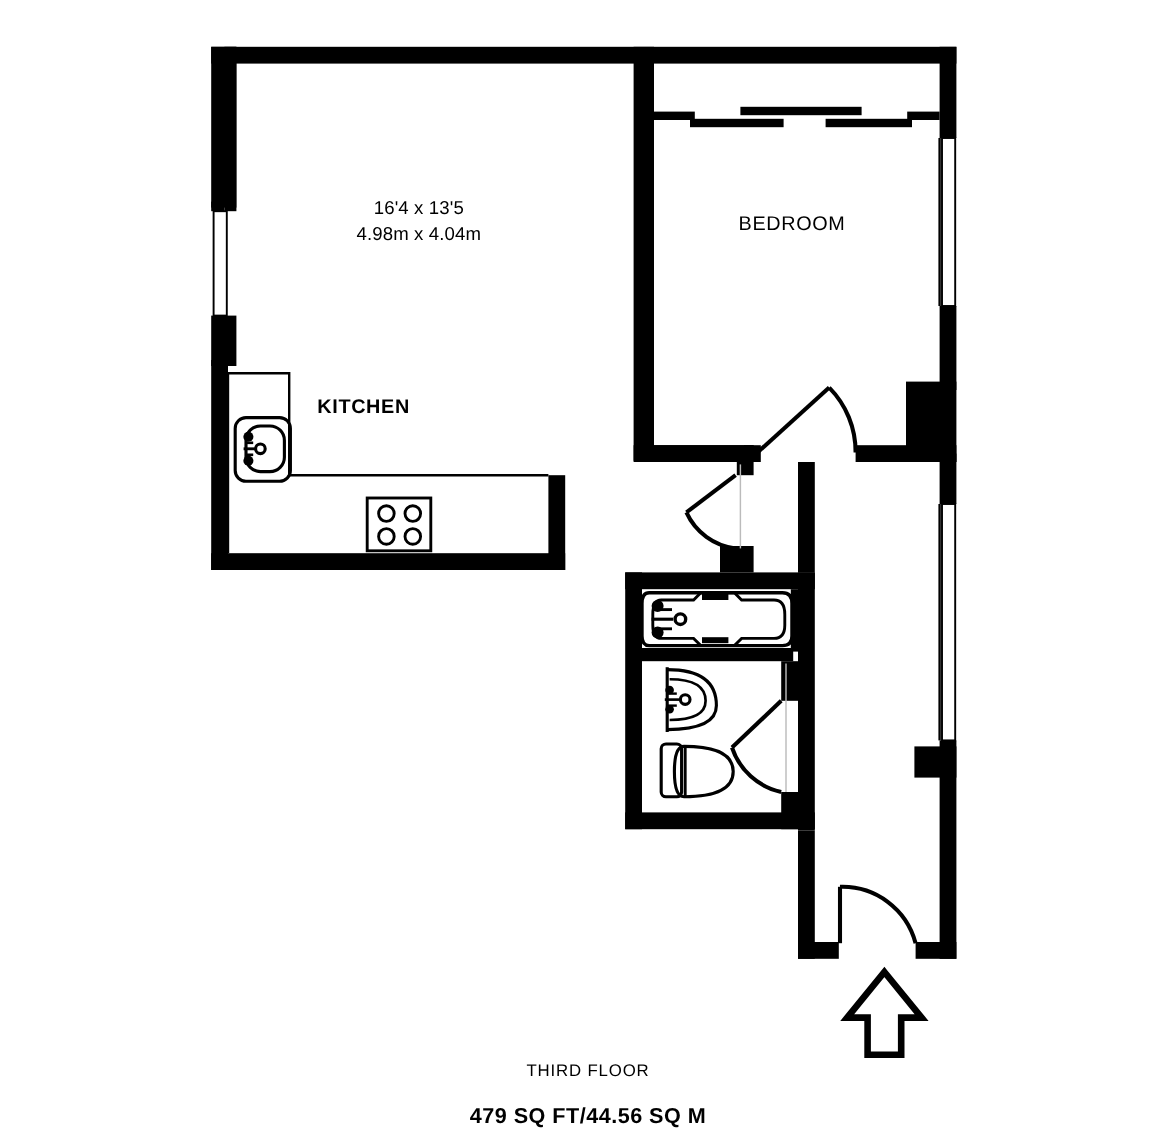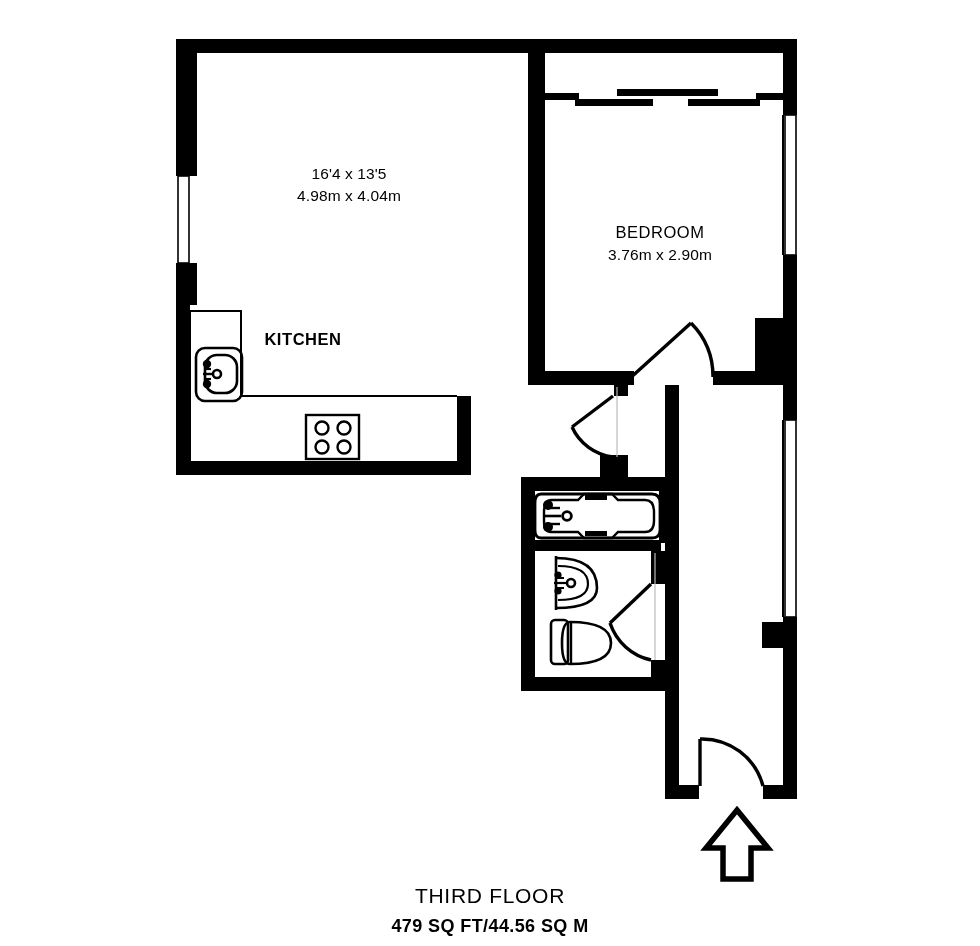--- a/index.html
+++ b/index.html
@@ -38,35 +38,35 @@
     font-size: 16.5px;
     letter-spacing: 0.55px;
     display: block;
   }
   .room-dim {
     font-size: 15.5px;
     letter-spacing: 0.1px;
     display: block;
   }
   #reception-label { left: 184px; top: 163px; width: 330px; }
-  #bedroom-label   { left: 540px; top: 176px; width: 240px; margin-top: 45px; }
+  #bedroom-label   { left: 540px; top: 176px; width: 240px; }
   #kitchen-label   { left: 243px; top: 328px; width: 120px; font-weight: bold; }
 
   #title-block {
     position: absolute;
     left: 0;
     top: 884px;
     width: 980px;
     text-align: center;
   }
   #floor-title {
-    font-size: 21px;
+    font-size: 14px;
     letter-spacing: 0.7px;
     display: block;
-    margin-bottom: 8px;
+    margin-bottom: 20px;
   }
   #floor-area {
     font-size: 18px;
     letter-spacing: 0.4px;
     display: block;
     font-weight: bold;
   }
 </style>
 </head>
 <body>
@@ -244,21 +244,20 @@
 
   </svg>
 
   <div class="room-label-group" id="reception-label">
     <span class="room-dim">16'4 x 13'5</span>
     <span class="room-dim">4.98m x 4.04m</span>
   </div>
 
   <div class="room-label-group" id="bedroom-label">
     <span class="room-name">BEDROOM</span>
-    <span class="room-dim">3.76m x 2.90m</span>
   </div>
 
   <div class="room-label-group" id="kitchen-label">
     <span class="room-name">KITCHEN</span>
   </div>
 
   <div id="title-block">
     <span id="floor-title">THIRD FLOOR</span>
     <span id="floor-area">479 SQ FT/44.56 SQ M</span>
   </div>

